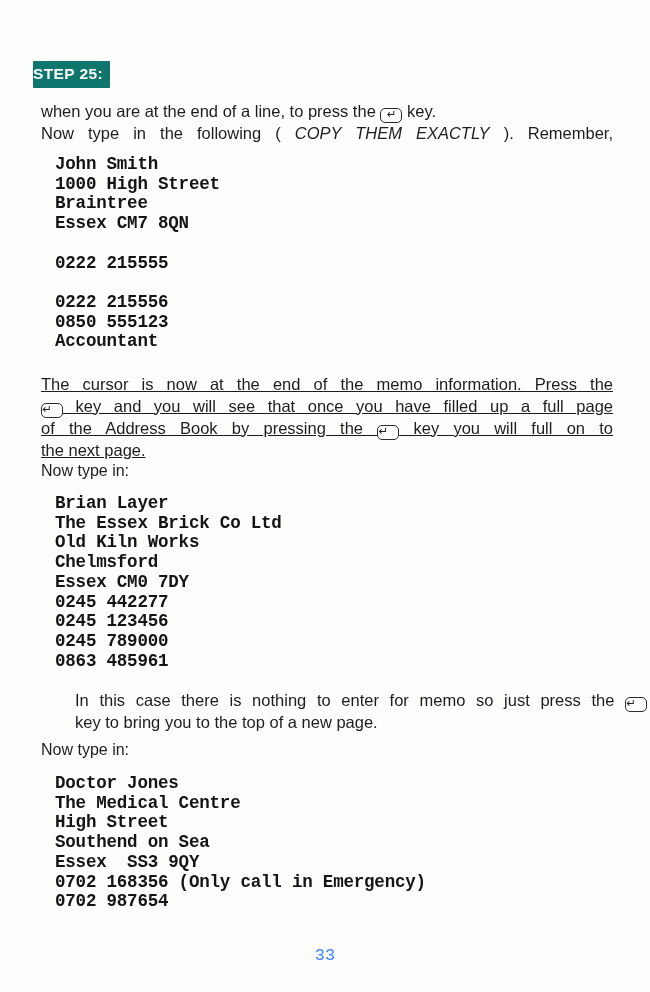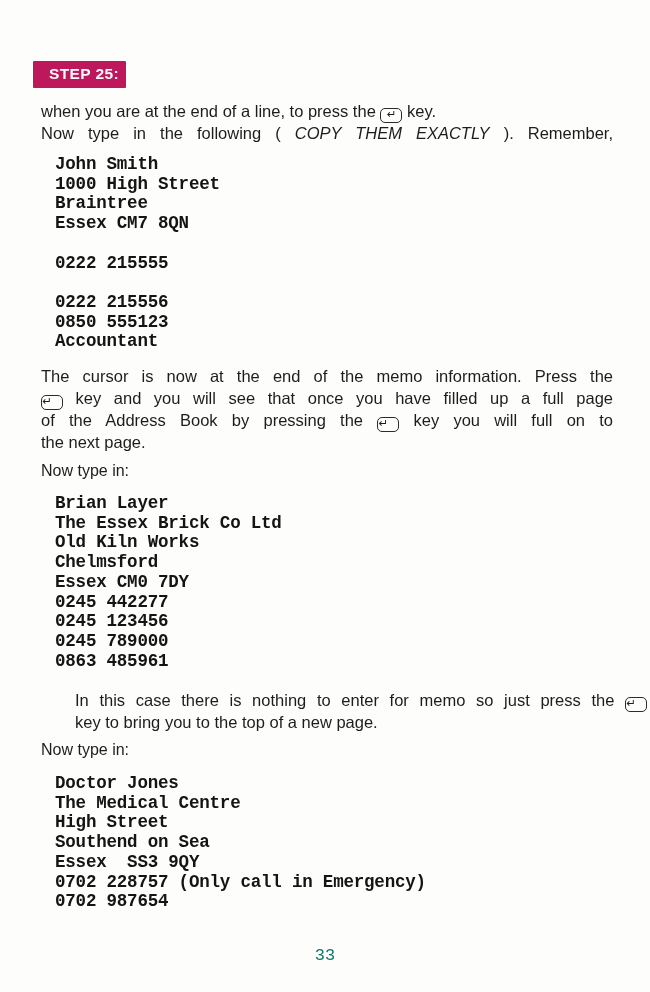--- a/index.html
+++ b/index.html
@@ -10,23 +10,23 @@
   }
   .page {
     position: relative;
     width: 650px; height: 992px;
     background: #fdfdfc;
     color: #1c1c1c;
     overflow: hidden;
   }
   .step-badge {
     position: absolute; left: 33px; top: 61px;
-    background: #be185d; color: #fafafa;
+    background: #0f766e; color: #fafafa;
     font-size: 15.5px; font-weight: bold; letter-spacing: 0.4px;
-    padding: 4px 7px 5px 16px;
+    padding: 4px 7px 5px 0;
     border-radius: 1px;
   }
   .para {
     position: absolute; left: 41px; width: 572px;
     font-size: 16.5px; line-height: 21.6px;
     color: #1d1d1d;
   }
   .pline { min-height: 21.6px; }
   .pline.just { text-align: justify; text-align-last: justify; }
   .para em { font-style: italic; }
@@ -51,21 +51,21 @@
     background: #fdfdfc;
   }
   .now-label {
     position: absolute; left: 41px;
     font-size: 16px; color: #1d1d1d;
   }
   .page-number {
     position: absolute; left: 0; top: 946px; width: 650px;
     text-align: center;
     font-family: "Liberation Mono", monospace;
-    font-size: 17px; color: #0f766e;
+    font-size: 17px; color: #3b82f6;
   }
 </style>
 </head>
 <body>
 
 <div class="page">
 
   <div class="step-badge"><span>STEP 25:</span></div>
 
   <div class="para" style="top:101px;">
@@ -77,21 +77,21 @@
 1000 High Street
 Braintree
 Essex CM7 8QN
 
 0222 215555
 
 0222 215556
 0850 555123
 Accountant</pre>
 
-  <div class="para" style="top:366px;">
+  <div class="para" style="top:374px;text-decoration:underline;">
     <div class="pline just"><span>The cursor is now at the end of the memo information.  Press the</span></div>
     <div class="pline just"><span class="key">↵</span><span> key and you will see that once you have filled up a full page</span></div>
     <div class="pline just"><span>of the Address Book by pressing the </span><span class="key">↵</span><span> key you will full on to</span></div>
     <div class="pline"><span>the next page.</span></div>
   </div>
 
   <div class="now-label" style="top:462px;">Now type in:</div>
 
   <pre class="mono" style="top:494px;">Brian Layer
 The Essex Brick Co Ltd
@@ -108,18 +108,18 @@
     <div class="pline"><span>key to bring you to the top of a new page.</span></div>
   </div>
 
   <div class="now-label" style="top:741px;">Now type in:</div>
 
   <pre class="mono" style="top:774px;">Doctor Jones
 The Medical Centre
 High Street
 Southend on Sea
 Essex  SS3 9QY
-0702 228757 (Only call in Emergency)
+0702 168356 (Only call in Emergency)
 0702 987654</pre>
 
   <div class="page-number">33</div>
 
 </div>
 
 </body></html>

